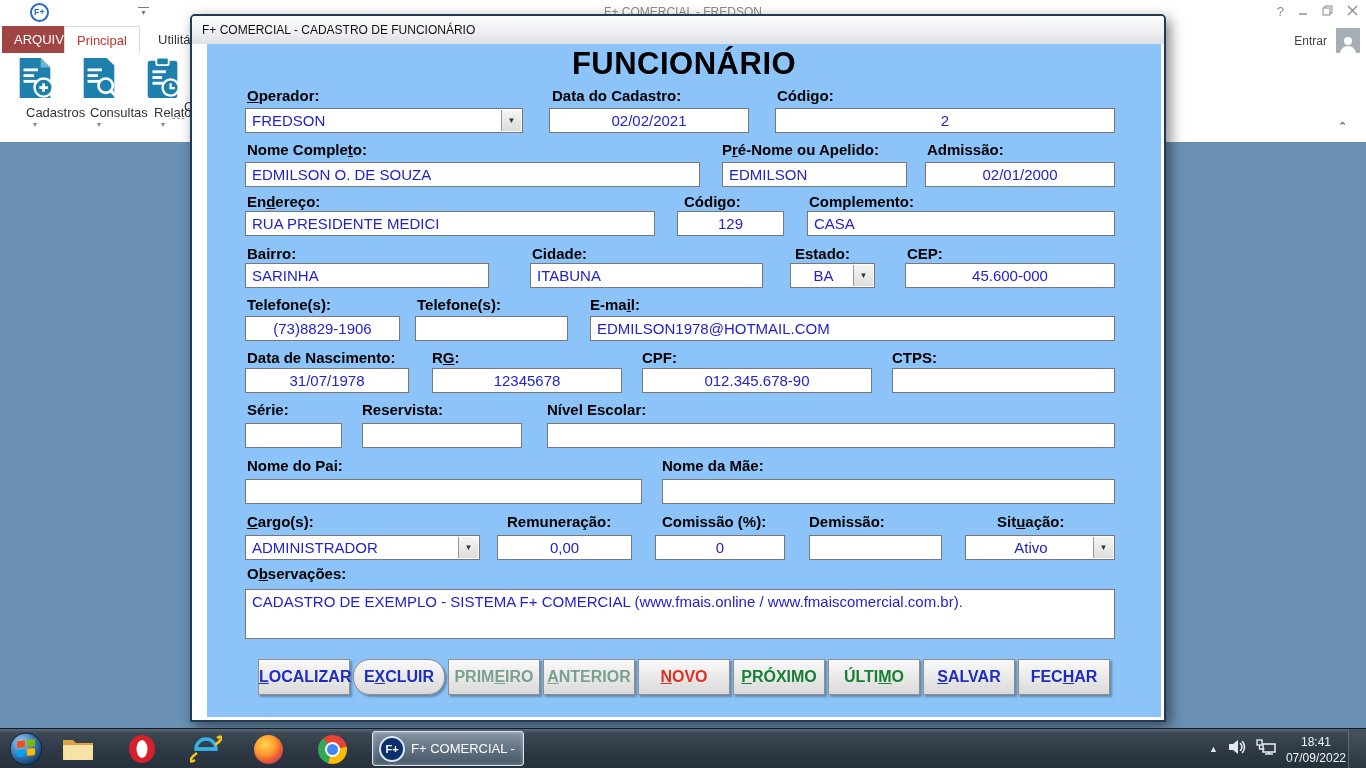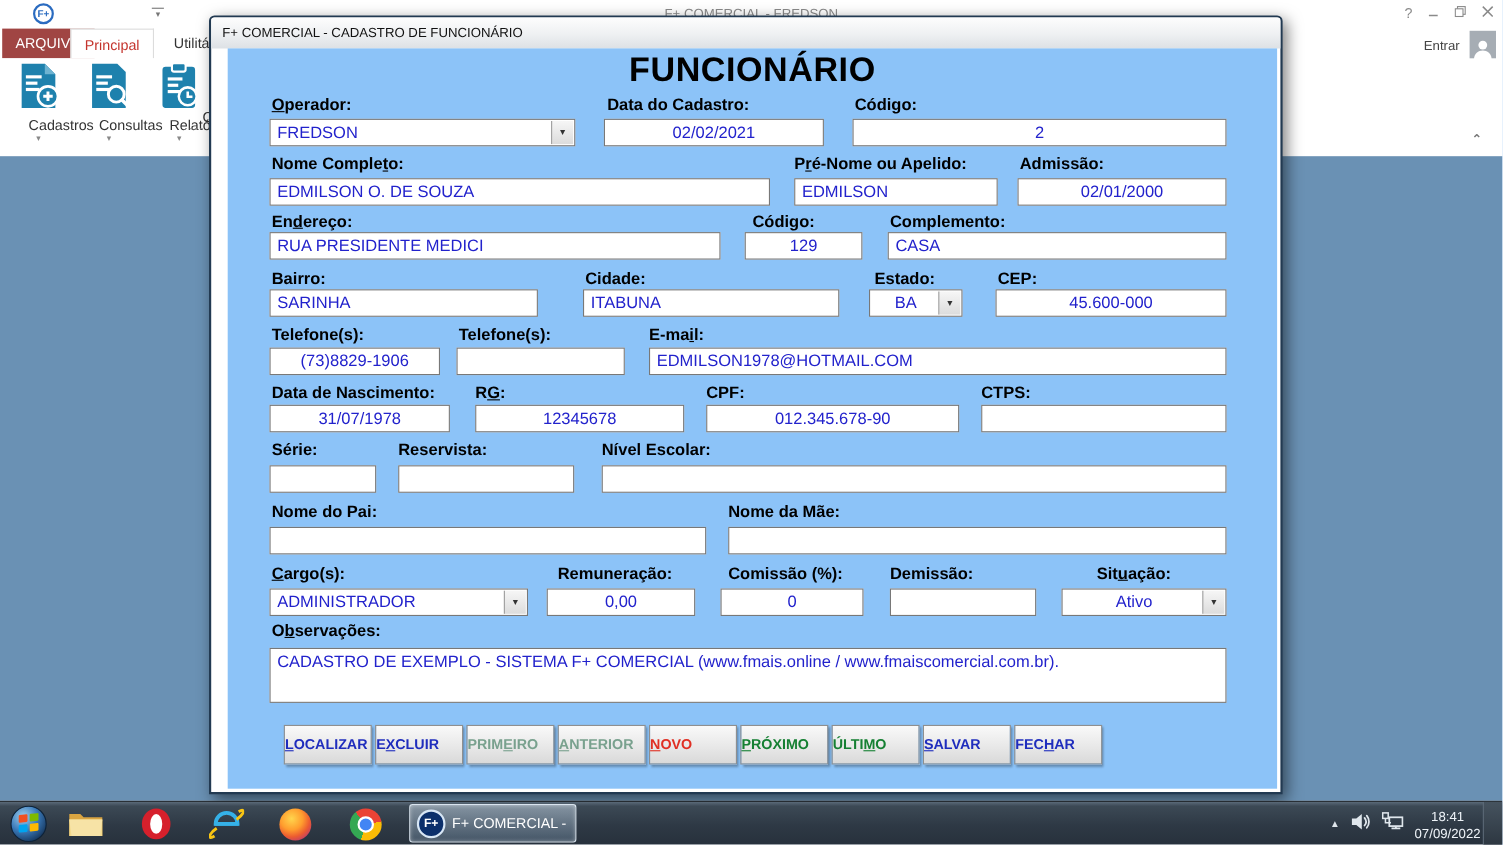--- a/index.html
+++ b/index.html
@@ -54,23 +54,23 @@
   .fld { position:absolute; height:25px; background:#fff; border:1px solid #787878; color:#2222cc;
          font-size:15px; line-height:23px; padding:0 6px; white-space:nowrap; overflow:hidden; }
   .fld.c { text-align:center; }
   .combo { padding-right:24px; }
   .combo .dd { position:absolute; top:1px; right:1px; bottom:1px; width:20px;
                background:linear-gradient(180deg,#f6f6f6,#dcdcdc); border-left:1px solid #999;
                color:#333; font-size:8px; text-align:center; line-height:21px; }
   .obs { height:50px; line-height:20px; padding-top:2px; }
 
   .btnrow { position:absolute; left:51px; top:615px; display:flex; gap:3px; }
-  .fbtn { width:80px; height:36px; background:linear-gradient(180deg,#f9f9f9,#e8e8e8 55%,#d9d9d9);
+  .fbtn { width:92px; height:36px; background:linear-gradient(180deg,#f9f9f9,#e8e8e8 55%,#d9d9d9);
           border:1px solid #8f8f8f; box-shadow:2px 2px 2px rgba(0,0,0,.3);
-          font-size:13px; font-weight:bold; text-align:left; line-height:34px;
+          font-size:16px; font-weight:bold; text-align:center; line-height:34px;
           font-family:"Liberation Sans", sans-serif; white-space:nowrap; }
 
   
   .taskbar { position:absolute; left:0; right:0; bottom:0; height:40px; z-index:10;
              background:linear-gradient(180deg,#5b6a79 0%,#3c4955 10%,#2e3945 55%,#27313c 100%);
              border-top:1px solid #141b22; }
   .tb-item { position:absolute; top:3px; width:40px; height:34px; display:flex; align-items:center; justify-content:center; }
   .start-orb { left:6px; }
   .task-btn { position:absolute; left:372px; top:2px; width:152px; height:35px;
               background:linear-gradient(180deg,rgba(205,222,238,.5),rgba(120,150,178,.35));
@@ -268,21 +268,21 @@
       <div class="fld combo c" style="left:758px;top:491px;width:150px">
         <span>Ativo</span>
         <span class="dd">▼</span>
       </div>
 
       <div class="lbl u-wrap" style="left:40px;top:521px">O<span class="ul">b</span>servações:</div>
       <div class="fld obs" style="left:38px;top:545px;width:870px">CADASTRO DE EXEMPLO - SISTEMA F+ COMERCIAL (www.fmais.online / www.fmaiscomercial.com.br).</div>
 
       <div class="btnrow">
         <div class="fbtn u-wrap" style="color: rgb(31, 45, 189);"><span class="ul">L</span>OCALIZAR</div>
-        <div class="fbtn u-wrap" style="color: rgb(31, 45, 189);">E<span class="ul">X</span>CLUIR</div>
+        <div class="fbtn u-wrap" style="color: rgb(31, 45, 189); border-radius: 17px;">E<span class="ul">X</span>CLUIR</div>
         <div class="fbtn u-wrap" style="color: rgb(121, 161, 142);">PRIM<span class="ul">E</span>IRO</div>
         <div class="fbtn u-wrap" style="color: rgb(121, 161, 142);"><span class="ul">A</span>NTERIOR</div>
         <div class="fbtn u-wrap" style="color: rgb(224, 48, 36);"><span class="ul">N</span>OVO</div>
         <div class="fbtn u-wrap" style="color: rgb(22, 128, 51);"><span class="ul">P</span>RÓXIMO</div>
         <div class="fbtn u-wrap" style="color: rgb(22, 128, 51);">ÚLTI<span class="ul">M</span>O</div>
         <div class="fbtn u-wrap" style="color: rgb(31, 45, 189);"><span class="ul">S</span>ALVAR</div>
         <div class="fbtn u-wrap" style="color: rgb(31, 45, 189);">FEC<span class="ul">H</span>AR</div>
       </div>
     </div>
   </div>

